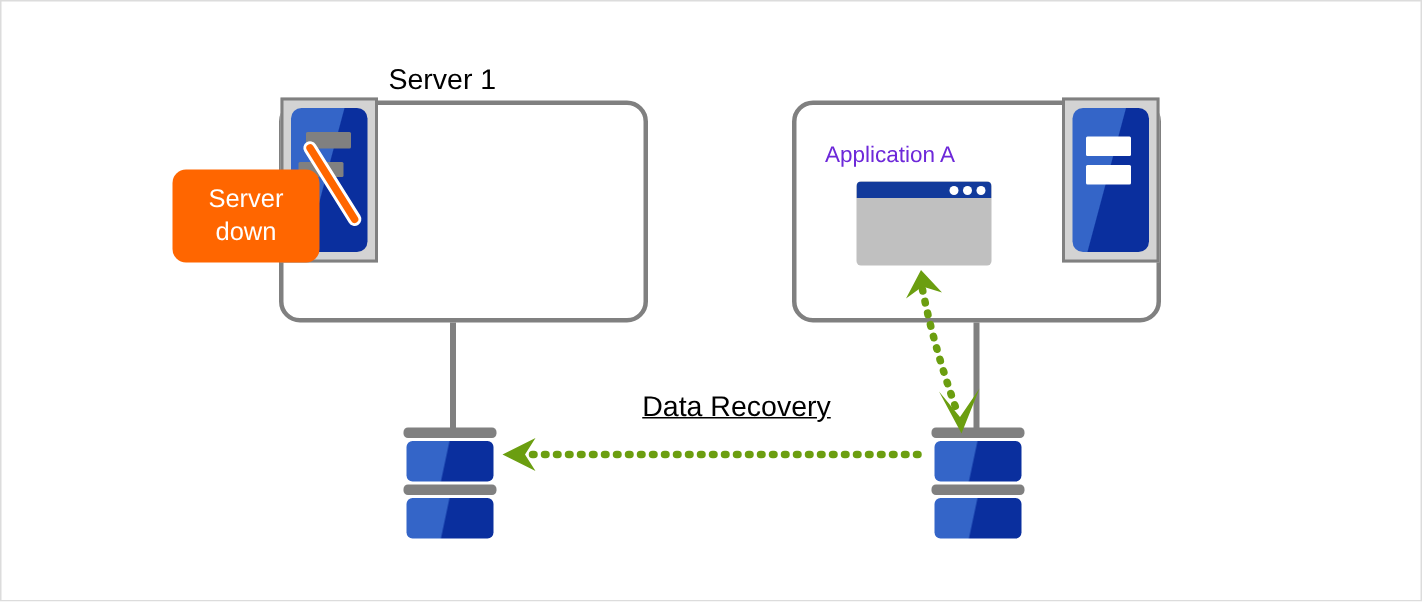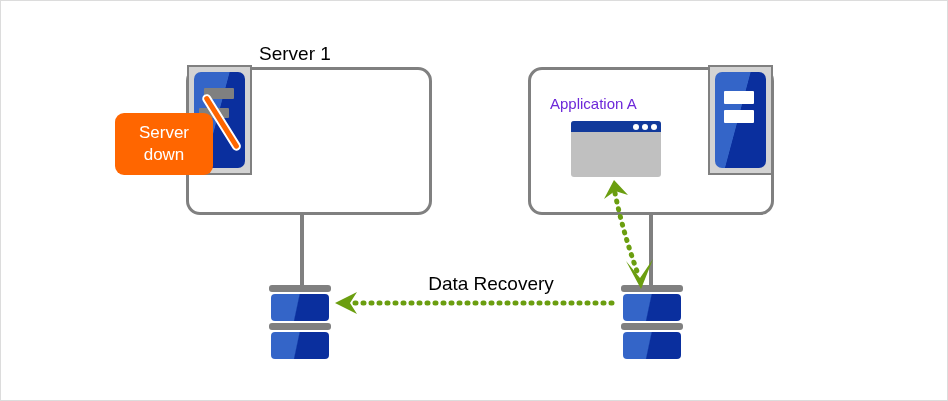--- a/index.html
+++ b/index.html
@@ -196,21 +196,21 @@
     <div class="abs disk-platter" style="left:2px; top:47px; width:58px; height:27px;"></div>
   </div>
 
   <div class="abs" style="left:620px; top:284px; width:62px; height:76px;">
     <div class="abs disk-bar" style="left:0;   top:0;   width:62px; height:7px;"></div>
     <div class="abs disk-platter" style="left:2px; top:9px; width:58px; height:27px;"></div>
     <div class="abs disk-bar" style="left:0;   top:38px; width:62px; height:7px;"></div>
     <div class="abs disk-platter" style="left:2px; top:47px; width:58px; height:27px;"></div>
   </div>
 
-  <div class="abs arrow-label" style="left:380px; top:272px; width:220px;">Data Recovery</div>
+  <div class="abs arrow-label" style="left:380px; top:260px; width:220px;text-decoration:underline;">Data Recovery</div>
 
   <svg class="abs" style="left:330px; top:286px;" width="292" height="32" viewBox="0 0 292 32">
     <line x1="24" y1="16" x2="288" y2="16" stroke="#6b9e10" stroke-width="5" stroke-linecap="round" stroke-dasharray="1 7"></line>
     <path d="M 26 5 L 4 16 L 26 27 L 19 16 Z" fill="#6b9e10"></path>
   </svg>
 
   <svg class="abs" style="left:594px; top:176px;" width="70" height="116" viewBox="0 0 70 116">
     <path d="M 20 16 C 26 46, 34 72, 44 100" stroke="#6b9e10" stroke-width="5" fill="none" stroke-linecap="round" stroke-dasharray="1 7"></path>
     <path d="M 9 22 L 19 3 L 33 18 L 20 14 Z" fill="#6b9e10"></path>
     <path d="M 31 84 L 46 112 L 58 82 L 45 101 Z" fill="#6b9e10"></path>

